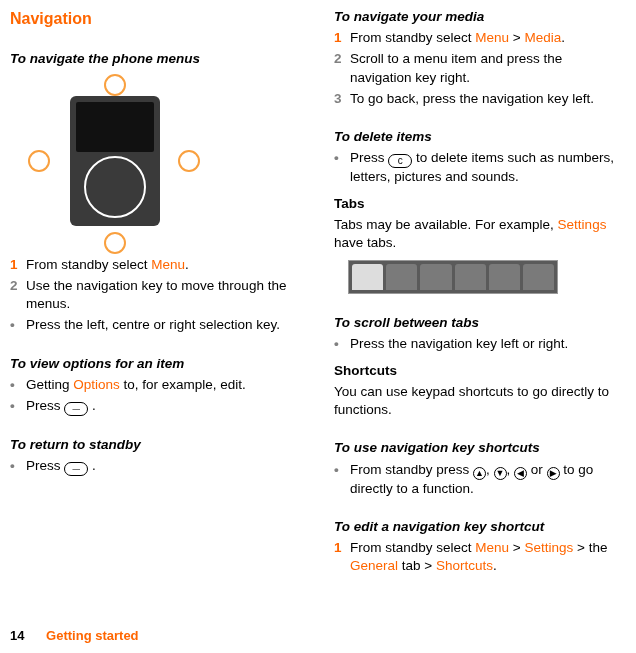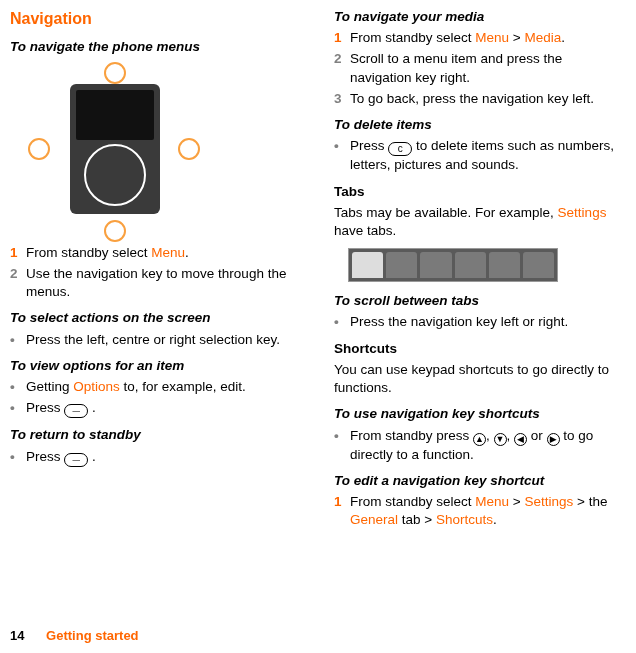--- a/index.html
+++ b/index.html
@@ -25,21 +25,21 @@
   .gray { color: #808080; }
   .h-nav {
     font-size: 16px;
     font-weight: bold;
     color: #ff6600;
     margin-bottom: 4px;
   }
   .subhead {
     font-style: italic;
     font-weight: bold;
-    margin-top: 8px;
+    margin-top: 20px;
     margin-bottom: 3px;
   }
   .body-bold {
     font-weight: bold;
     margin-top: 8px;
     margin-bottom: 3px;
   }
   .step-row, .bullet-row {
     display: flex;
     align-items: flex-start;
@@ -178,21 +178,20 @@
       <div class="step-num">1</div>
       <div class="step-text">
         <span>From standby select </span><span class="orange">Menu</span><span>.</span>
       </div>
     </div>
     <div class="step-row">
       <div class="step-num gray">2</div>
       <div class="step-text">Use the navigation key to move through the menus.</div>
     </div>
 
-    <div class="subhead">To select actions on the screen</div>
     <div class="bullet-row">
       <div class="bullet">•</div>
       <div class="step-text">Press the left, centre or right selection key.</div>
     </div>
 
     <div class="subhead">To view options for an item</div>
     <div class="bullet-row">
       <div class="bullet">•</div>
       <div class="step-text">
         <span>Getting </span><span class="orange">Options</span><span> to, for example, edit.</span>

